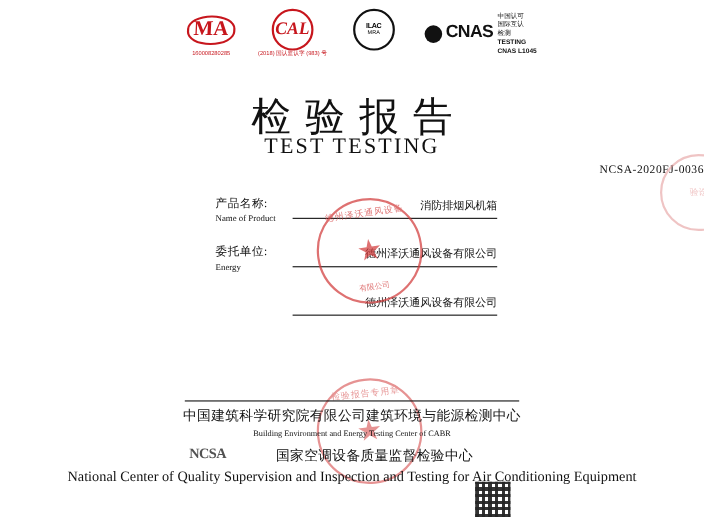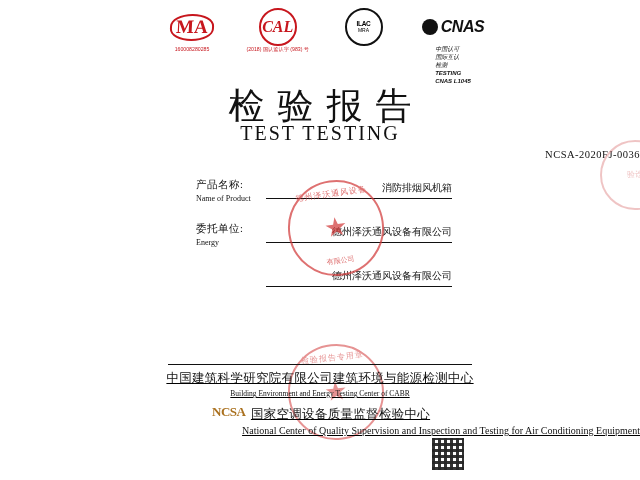--- a/index.html
+++ b/index.html
@@ -204,21 +204,20 @@
     white-space: nowrap;
     overflow: hidden;
   }
 
   
   .footer {
     position: absolute;
     top: 366px;
     left: 0; right: 0;
     text-align: center;
-    text-decoration: underline;
   }
   .footer-rule {
     position: absolute;
     top: 364px;
     left: 168px;
     width: 304px;
     border-top: 1px solid #111;
   }
   .f-cn {
     font-family: "Liberation Serif", serif;
@@ -236,24 +235,23 @@
   .f-cn2 {
     font-family: "Liberation Serif", serif;
     font-size: 12.5px;
     color: #111;
     letter-spacing: 0.3px;
     margin-top: 8px;
     padding-left: 41px;
   }
   .f-en2 {
     font-family: "Liberation Serif", serif;
-    font-size: 10px;
+    font-size: 13px;
     color: #111;
     margin-top: 2px;
-    text-align: right;
   }
 
   
   .seal {
     position: absolute;
     border: 2.5px solid #d23b3b;
     border-radius: 50%;
     color: #d23b3b;
     opacity: 0.72;
     pointer-events: none;
@@ -316,27 +314,26 @@
     color: #e08b8b;
     font-size: 8px;
     font-family: "Liberation Serif", serif;
     text-align: center;
     line-height: 66px;
   }
   .ncsa-mark {
     position: absolute;
     top: 404px;
     left: 172px;
-    color: #a16207;
+    color: #404040;
     font-family: "Liberation Serif", serif;
     font-size: 13px;
     font-weight: bold;
     letter-spacing: -0.5px;
     opacity: 0.9;
-    margin-left: 40px;
   }
   .qr {
     position: absolute;
     top: 438px;
     left: 432px;
     width: 32px;
     height: 32px;
     background:
       repeating-linear-gradient(90deg, #111 0 3px, #fff 3px 6px),
       repeating-linear-gradient(0deg, #111 0 3px, #fff 3px 6px);
@@ -367,21 +364,21 @@
 
     <div class="cert">
       <div class="cert-mark">
         <div class="ilac-mark">
           <div class="t1">ILAC</div>
           <div class="t2">MRA</div>
         </div>
       </div>
     </div>
 
-    <div class="cert" style="flex-direction:column;font-style:italic;">
+    <div class="cert" style="flex-direction:row;">
       <div class="cnas-mark">
         <div class="cnas-oval"></div>
         <div class="cnas-text">CNAS</div>
       </div>
       <div class="cnas-right">
         <div>中国认可</div>
         <div>国际互认</div>
         <div>检测</div>
         <div class="bold">TESTING</div>
         <div class="bold">CNAS L1045</div>

